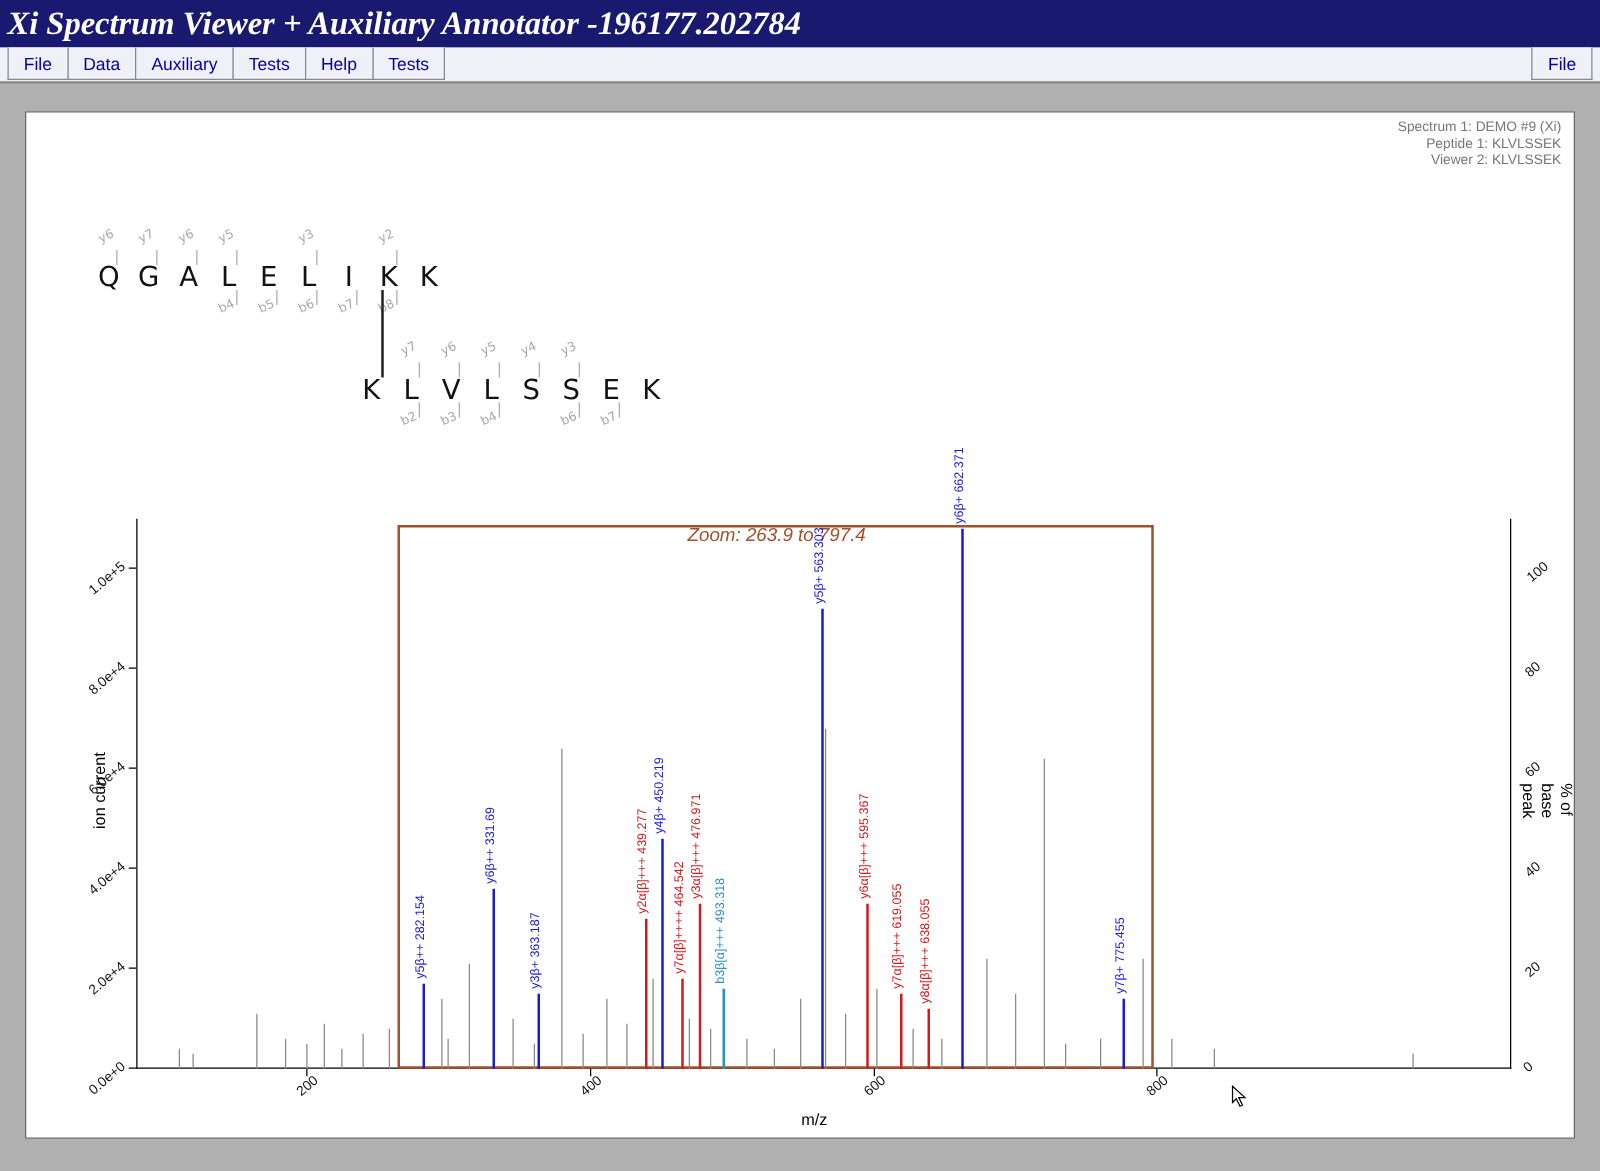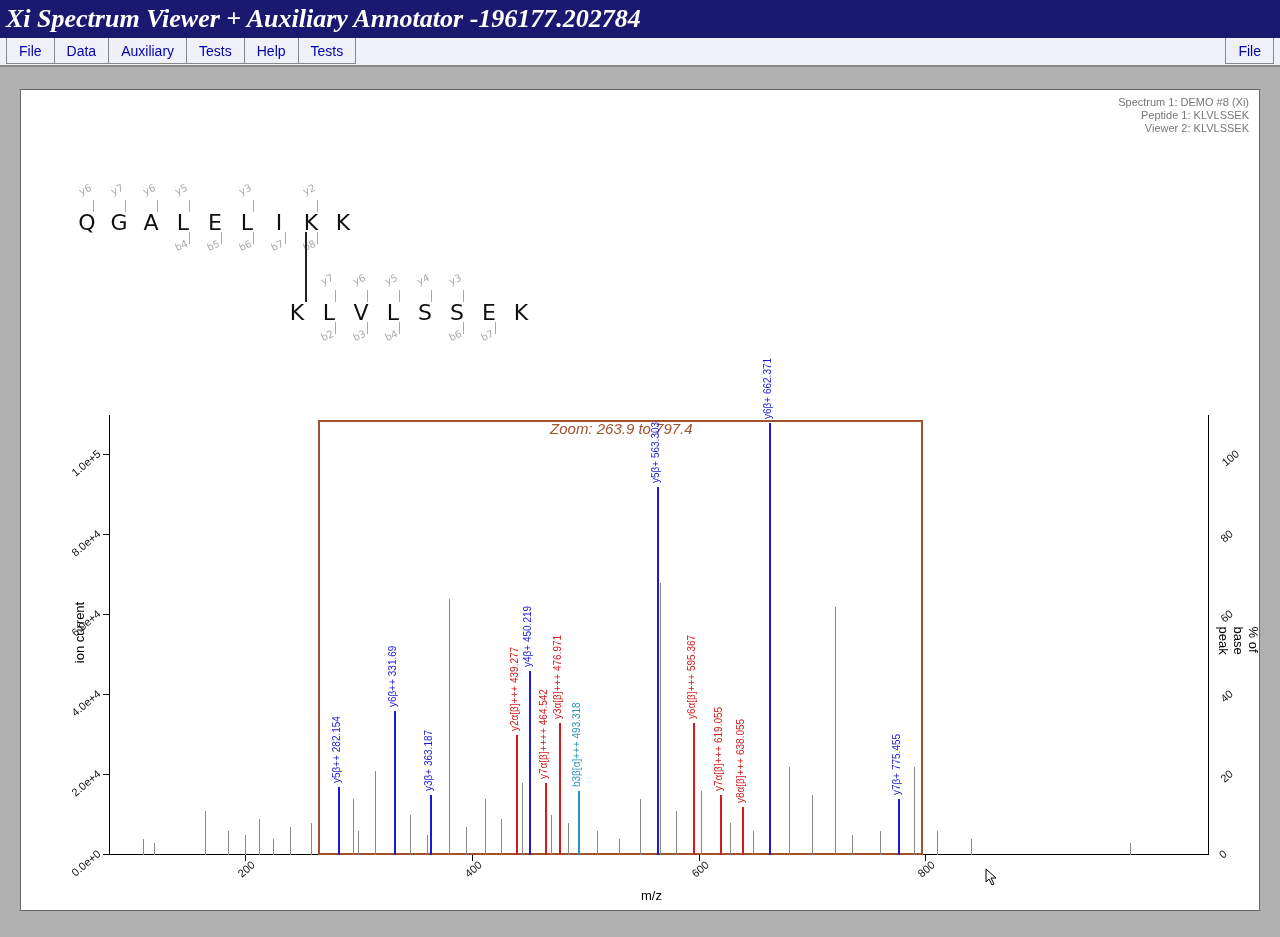--- a/index.html
+++ b/index.html
@@ -143,21 +143,21 @@
   <div class="menu-item">Auxiliary</div>
   <div class="menu-item">Tests</div>
   <div class="menu-item">Help</div>
   <div class="menu-item">Tests</div>
   <div class="menu-item menu-help">File</div>
 </div>
 
 <div class="canvas-frame">
 
   <div class="info-block">
-    <div>Spectrum 1: DEMO #8 (Xi)</div>
+    <div>Spectrum 1: DEMO #9 (Xi)</div>
     <div>Peptide 1: KLVLSSEK</div>
     <div>Viewer 2: KLVLSSEK</div>
   </div>
 
   <div class="pep-diagram">
     <div class="pep-row" id="pep1" style="top:35px;left:0;"><span class="res">Q</span><span class="res">G</span><span class="res">A</span><span class="res">L</span><span class="res">E</span><span class="res">L</span><span class="res">I</span><span class="res">K</span><span class="res">K</span><div class="frag-lbl" style="left: 8px; top: -26px;">y6</div><div style="position: absolute; left: 22px; top: -10px; width: 1px; height: 12px; background: rgb(170, 170, 170);"></div><div class="frag-lbl" style="left: 40px; top: -26px;">y7</div><div style="position: absolute; left: 54px; top: -10px; width: 1px; height: 12px; background: rgb(170, 170, 170);"></div><div class="frag-lbl" style="left: 72px; top: -26px;">y6</div><div style="position: absolute; left: 86px; top: -10px; width: 1px; height: 12px; background: rgb(170, 170, 170);"></div><div class="frag-lbl" style="left: 104px; top: -26px;">y5</div><div style="position: absolute; left: 118px; top: -10px; width: 1px; height: 12px; background: rgb(170, 170, 170);"></div><div class="frag-lbl" style="left: 168px; top: -26px;">y3</div><div style="position: absolute; left: 182px; top: -10px; width: 1px; height: 12px; background: rgb(170, 170, 170);"></div><div class="frag-lbl" style="left: 232px; top: -26px;">y2</div><div style="position: absolute; left: 246px; top: -10px; width: 1px; height: 12px; background: rgb(170, 170, 170);"></div><div class="frag-lbl" style="left: 104px; top: 30px;">b4</div><div style="position: absolute; left: 118px; top: 22px; width: 1px; height: 12px; background: rgb(170, 170, 170);"></div><div class="frag-lbl" style="left: 136px; top: 30px;">b5</div><div style="position: absolute; left: 150px; top: 22px; width: 1px; height: 12px; background: rgb(170, 170, 170);"></div><div class="frag-lbl" style="left: 168px; top: 30px;">b6</div><div style="position: absolute; left: 182px; top: 22px; width: 1px; height: 12px; background: rgb(170, 170, 170);"></div><div class="frag-lbl" style="left: 200px; top: 30px;">b7</div><div style="position: absolute; left: 214px; top: 22px; width: 1px; height: 12px; background: rgb(170, 170, 170);"></div><div class="frag-lbl" style="left: 232px; top: 30px;">b8</div><div style="position: absolute; left: 246px; top: 22px; width: 1px; height: 12px; background: rgb(170, 170, 170);"></div></div>
     <div class="pep-row" id="pep2" style="top:125px;left:210px;"><span class="res">K</span><span class="res">L</span><span class="res">V</span><span class="res">L</span><span class="res">S</span><span class="res">S</span><span class="res">E</span><span class="res">K</span><div class="frag-lbl" style="left: 40px; top: -26px;">y7</div><div style="position: absolute; left: 54px; top: -10px; width: 1px; height: 12px; background: rgb(170, 170, 170);"></div><div class="frag-lbl" style="left: 72px; top: -26px;">y6</div><div style="position: absolute; left: 86px; top: -10px; width: 1px; height: 12px; background: rgb(170, 170, 170);"></div><div class="frag-lbl" style="left: 104px; top: -26px;">y5</div><div style="position: absolute; left: 118px; top: -10px; width: 1px; height: 12px; background: rgb(170, 170, 170);"></div><div class="frag-lbl" style="left: 136px; top: -26px;">y4</div><div style="position: absolute; left: 150px; top: -10px; width: 1px; height: 12px; background: rgb(170, 170, 170);"></div><div class="frag-lbl" style="left: 168px; top: -26px;">y3</div><div style="position: absolute; left: 182px; top: -10px; width: 1px; height: 12px; background: rgb(170, 170, 170);"></div><div class="frag-lbl" style="left: 40px; top: 30px;">b2</div><div style="position: absolute; left: 54px; top: 22px; width: 1px; height: 12px; background: rgb(170, 170, 170);"></div><div class="frag-lbl" style="left: 72px; top: 30px;">b3</div><div style="position: absolute; left: 86px; top: 22px; width: 1px; height: 12px; background: rgb(170, 170, 170);"></div><div class="frag-lbl" style="left: 104px; top: 30px;">b4</div><div style="position: absolute; left: 118px; top: 22px; width: 1px; height: 12px; background: rgb(170, 170, 170);"></div><div class="frag-lbl" style="left: 168px; top: 30px;">b6</div><div style="position: absolute; left: 182px; top: 22px; width: 1px; height: 12px; background: rgb(170, 170, 170);"></div><div class="frag-lbl" style="left: 200px; top: 30px;">b7</div><div style="position: absolute; left: 214px; top: 22px; width: 1px; height: 12px; background: rgb(170, 170, 170);"></div></div>
     <div class="xlink-line" style="left:234px;top:57px;height:70px;"></div>
   </div>
 

